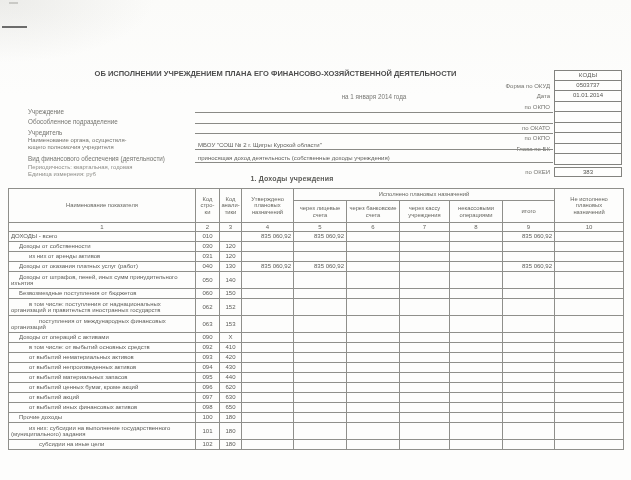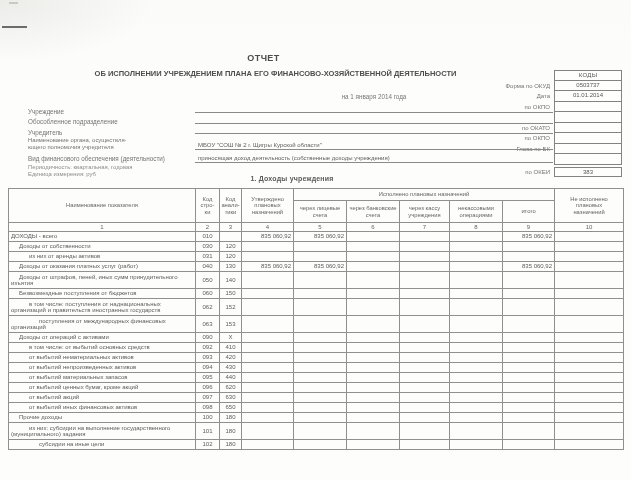--- a/index.html
+++ b/index.html
@@ -67,21 +67,20 @@
   .num  { text-align:right; padding-right:2px; white-space:nowrap; }
   .code-col { text-align:center; }
 </style>
 </head>
 <body>
 
 <div class="page">
   <div class="scan-dot"></div>
   <div class="scan-dash"></div>
 
-  <div class="title1">ОТЧЕТ</div>
   <div class="title2">ОБ ИСПОЛНЕНИИ УЧРЕЖДЕНИЕМ ПЛАНА ЕГО ФИНАНСОВО-ХОЗЯЙСТВЕННОЙ ДЕЯТЕЛЬНОСТИ</div>
   <div class="asof">на 1 января 2014 года</div>
 
   <div class="codes">
     <div class="codes-row">
       <div class="codes-label"></div>
       <div class="codes-cell codes-head">КОДЫ</div>
     </div>
     <div id="codes-rows">
         <div class="codes-row">

